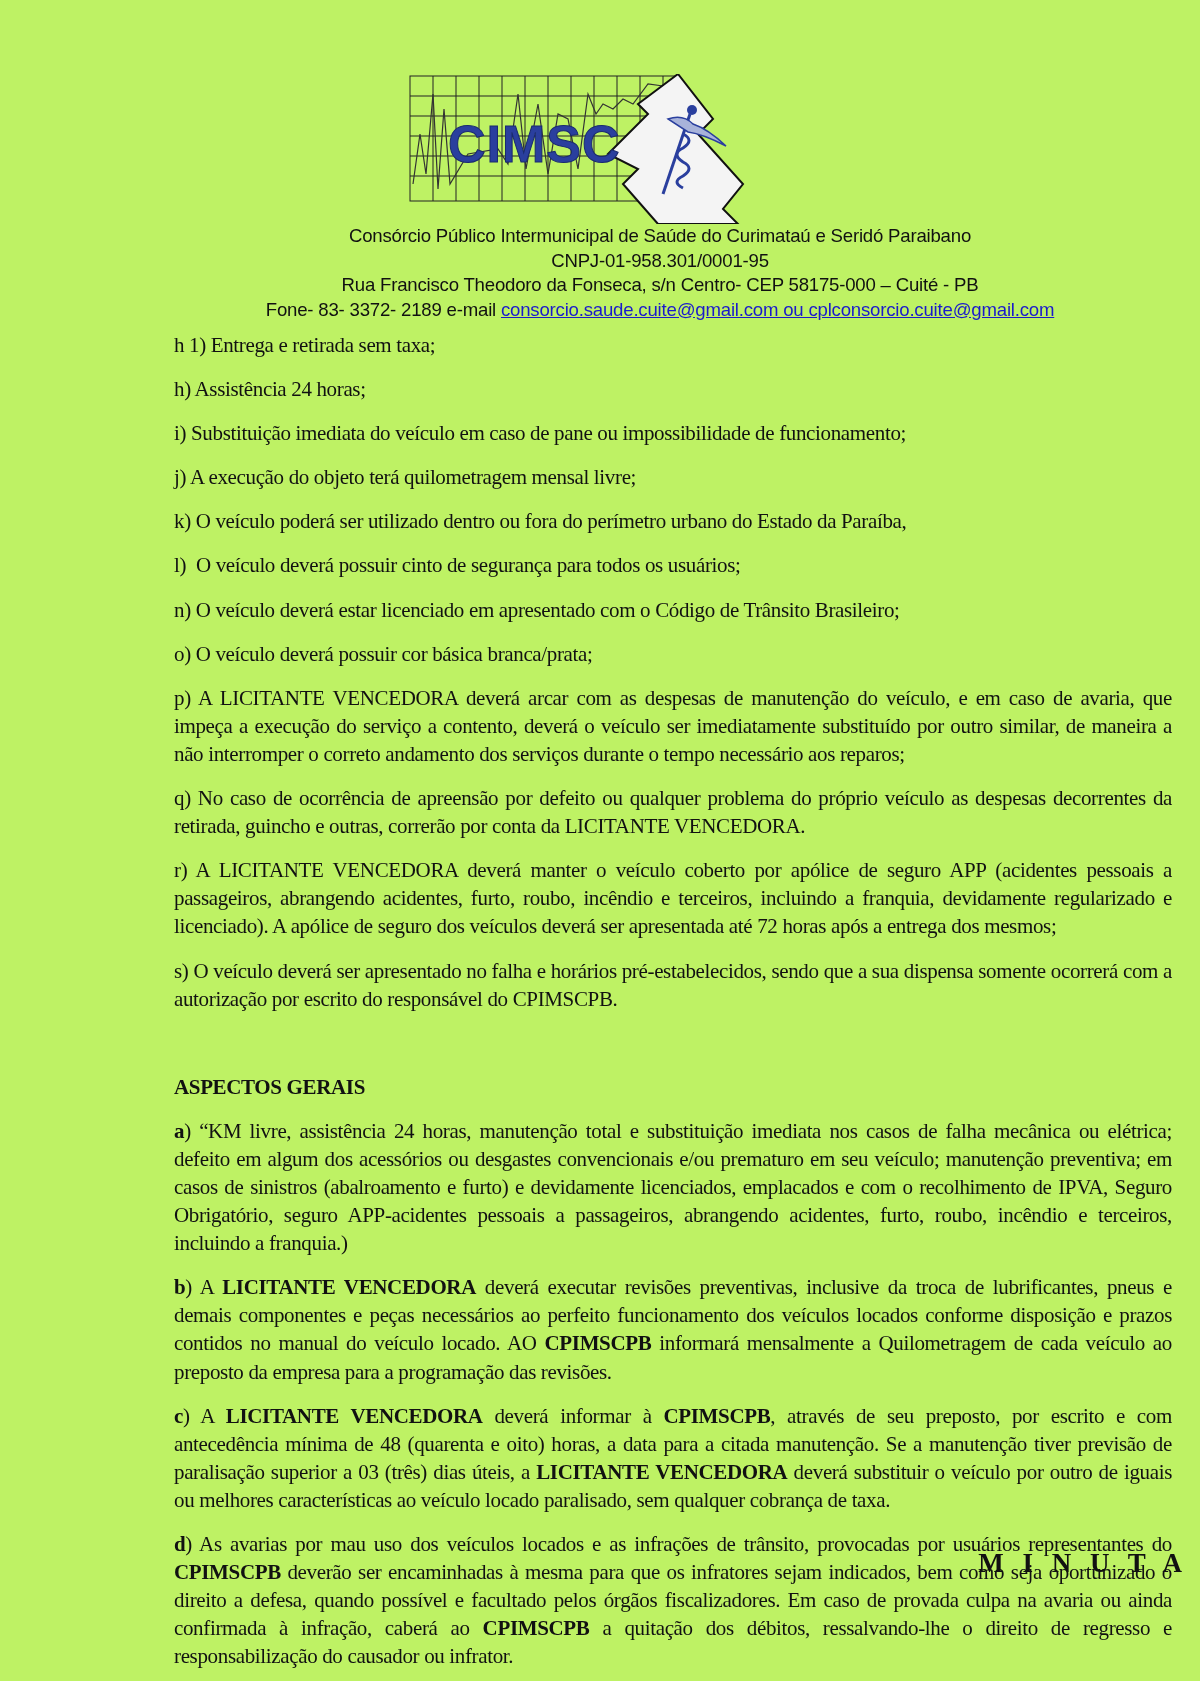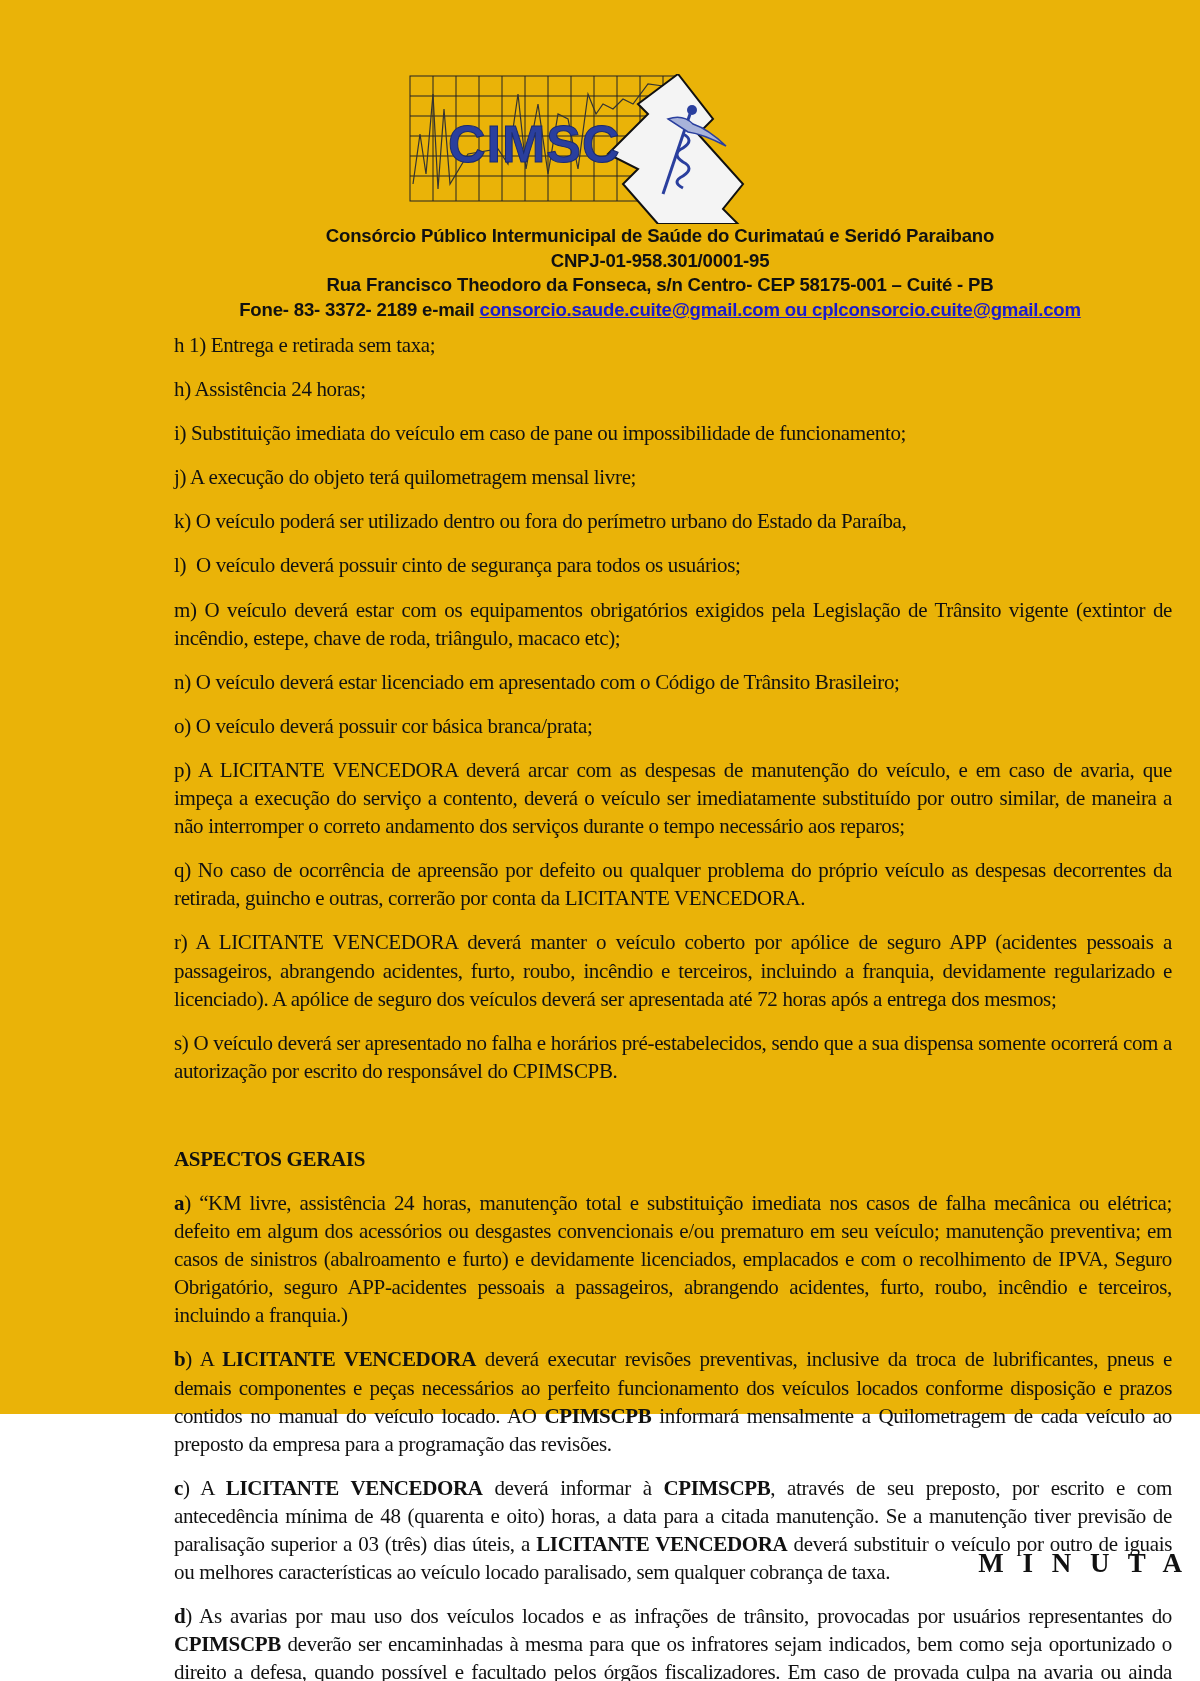--- a/index.html
+++ b/index.html
@@ -1,22 +1,22 @@
 <!DOCTYPE html>
 <html><head>
 <meta charset="utf-8">
 <style>
   html, body { margin: 0; padding: 0; background: #ffffff; }
   body { width: 1200px; height: 1681px; position: relative; overflow: hidden; }
-  .page { position: absolute; left: 0; top: 0; width: 1200px; height: 1414px; background: #eab308; }
+  .page { position: absolute; left: 0; top: 0; width: 1200px; height: 1681px; background: #bef264; }
 
   .logo { position: absolute; left: 408px; top: 74px; width: 370px; height: 150px; }
 
   .header { position: absolute; left: 140px; top: 224px; width: 1040px; text-align: center;
-            font-family: "Liberation Sans", sans-serif; font-weight: bold; color: #111;
+            font-family: "Liberation Sans", sans-serif; font-weight: normal; color: #111;
             font-size: 18.6px; line-height: 24.5px; letter-spacing: -0.2px; }
   .header .line { display: block; white-space: nowrap; }
   .header a { color: #1a1acc; text-decoration: underline; text-align: center; }
 
   .body { position: absolute; left: 158px; top: 315px; width: 1030px;
           font-family: "Liberation Serif", serif; color: #111; font-size: 21px; line-height: 28.1px; letter-spacing: -0.35px; }
   .body p { margin: 16px; }
   .body .j { text-align: justify; text-align-last: left; }
   .body b { font-weight: bold; }
   .gap { height: 28px; }
@@ -66,32 +66,31 @@
         <path d="M275,60 q12,6 0,14 q-12,6 0,14 q12,6 0,14 q-12,6 0,12" fill="none" stroke="#2a3f9e" stroke-width="3"></path>
       </g>
 
       <text x="40" y="88" font-family="Liberation Sans, sans-serif" font-weight="bold" font-size="52" fill="#2a3f9e" stroke="#1a2a70" stroke-width="1" letter-spacing="1">CIMSC</text>
     </svg>
   </div>
 
   <div class="header">
     <span class="line">Consórcio Público Intermunicipal de Saúde do  Curimataú e Seridó Paraibano</span>
     <span class="line">CNPJ-01-958.301/0001-95</span>
-    <span class="line">Rua Francisco Theodoro da Fonseca, s/n  Centro- CEP 58175-001 – Cuité - PB</span>
+    <span class="line">Rua Francisco Theodoro da Fonseca, s/n  Centro- CEP 58175-000 – Cuité - PB</span>
     <span class="line"><span>Fone- 83- 3372- 2189 e-mail </span><a href="#">consorcio.saude.cuite@gmail.com ou cplconsorcio.cuite@gmail.com</a></span>
   </div>
 
   <div class="body">
     <p><span>h 1)</span><span> Entrega e retirada sem taxa;</span></p>
     <p><span>h)</span><span> Assistência 24 horas;</span></p>
     <p><span>i)</span><span> Substituição imediata do veículo em caso de pane ou impossibilidade de funcionamento;</span></p>
     <p><span>j)</span><span> A execução do objeto terá quilometragem mensal livre;</span></p>
     <p><span>k)</span><span> O veículo poderá ser utilizado dentro ou fora do perímetro urbano do Estado da Paraíba,</span></p>
     <p><span>l)</span><span style="white-space:pre">  O veículo deverá possuir cinto de segurança para todos os usuários;</span></p>
-    <p class="j"><span>m)</span><span> O veículo deverá estar com os equipamentos obrigatórios exigidos pela Legislação de Trânsito vigente (extintor de incêndio, estepe, chave de roda, triângulo, macaco etc);</span></p>
     <p><span>n)</span><span> O veículo deverá estar licenciado em apresentado com o Código de Trânsito Brasileiro;</span></p>
     <p><span>o)</span><span> O veículo deverá possuir cor básica branca/prata;</span></p>
     <p class="j"><span>p)</span><span> A LICITANTE VENCEDORA deverá arcar com as despesas de manutenção do veículo, e em caso de avaria, que impeça a execução do serviço a contento, deverá o veículo ser imediatamente substituído por outro similar, de maneira a não interromper o correto andamento dos serviços durante o tempo necessário aos reparos;</span></p>
     <p class="j"><span>q)</span><span> No caso de ocorrência de apreensão por defeito ou qualquer problema do próprio veículo as despesas decorrentes da retirada, guincho e outras, correrão por conta da LICITANTE VENCEDORA.</span></p>
     <p class="j"><span>r)</span><span> A LICITANTE VENCEDORA deverá manter o veículo coberto por apólice de seguro APP (acidentes pessoais a passageiros, abrangendo acidentes, furto, roubo, incêndio e terceiros, incluindo a franquia, devidamente regularizado e licenciado). A apólice de seguro dos veículos deverá ser apresentada até 72 horas após a entrega dos mesmos;</span></p>
     <p class="j"><span>s)</span><span> O veículo deverá ser apresentado no falha e horários pré-estabelecidos, sendo que a sua dispensa somente ocorrerá com a autorização por escrito do responsável do CPIMSCPB.</span></p>
 
     <div class="gap"></div>
 
     <p class="section-title">ASPECTOS GERAIS</p>

